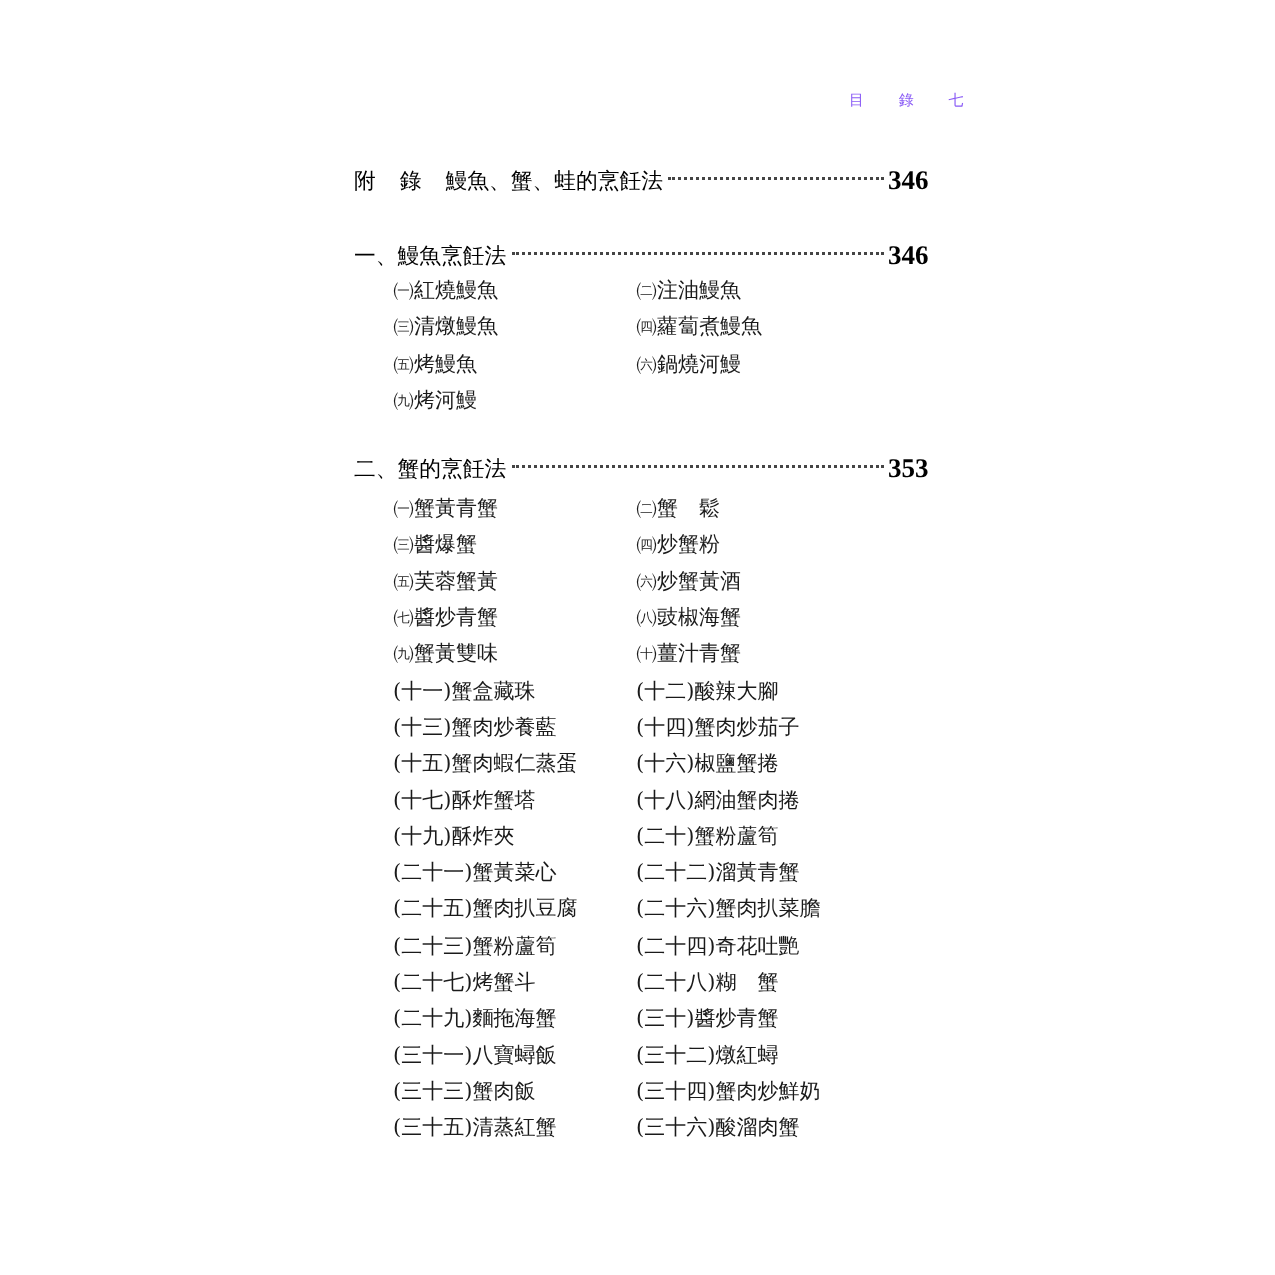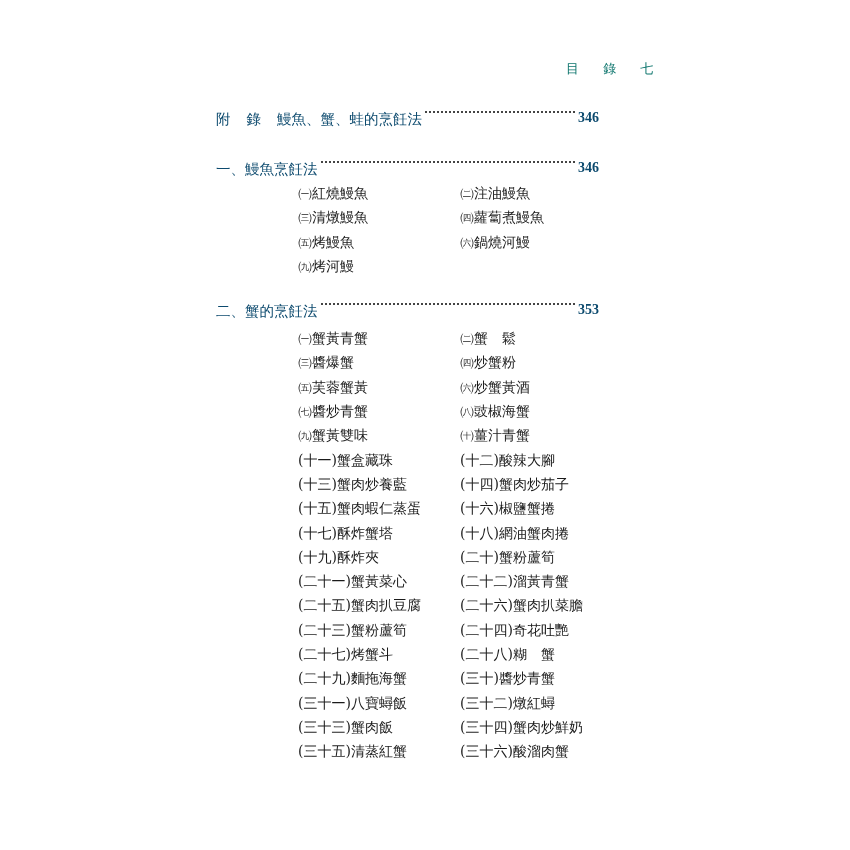--- a/index.html
+++ b/index.html
@@ -1,27 +1,27 @@
 <!DOCTYPE html>
 <html><head>
 <meta charset="utf-8">
 <style>
   html, body { margin: 0; padding: 0; background: #ffffff; }
   body { width: 850px; height: 850px; position: relative; overflow: hidden;
          font-family: "DejaVu Serif", "Liberation Serif", serif; color: #1a1a1a; }
-  .header { position: absolute; left: 566px; top: 60px; font-size: 13px; letter-spacing: 10px; color: #0f766e; text-align: right; }
-  .toc-line { position: absolute; left: 216px; width: 383px; display: flex; align-items: flex-start;
-              font-size: 14.5px; color: #0c4a6e; }
+  .header { position: absolute; left: 566px; top: 60px; font-size: 10px; letter-spacing: 10px; color: #8b5cf6; text-align: right; }
+  .toc-line { position: absolute; left: 236px; width: 383px; display: flex; align-items: center;
+              font-size: 14.5px; color: #000000; }
   .toc-line .label { white-space: nowrap; }
   .toc-line .dots { flex: 1; border-bottom: 2px dotted #444; margin: 0 3px 4px 3px; height: 1px; }
-  .toc-line .page { font-family: "Liberation Serif", serif; font-weight: bold; font-size: 14px; }
+  .toc-line .page { font-family: "Liberation Serif", serif; font-weight: bold; font-size: 18px; }
   .appendix .label span { margin-right: 16px; }
   .items { position: absolute; left: 262px; }
   .row { display: flex; height: 24.3px; align-items: center; font-size: 14px; }
-  .row .c1 { width: 162px; white-space: nowrap; margin-left: 36px; }
+  .row .c1 { width: 162px; white-space: nowrap; }
   .row .c2 { white-space: nowrap; }
 </style>
 </head>
 <body>
 
 <div class="header">目 錄 七</div>
 
 <div class="toc-line appendix" style="top:110px">
   <span class="label"><span>附</span><span>錄</span><b style="font-weight:normal">鰻魚、蟹、蛙的烹飪法</b></span>
   <span class="dots"></span>

